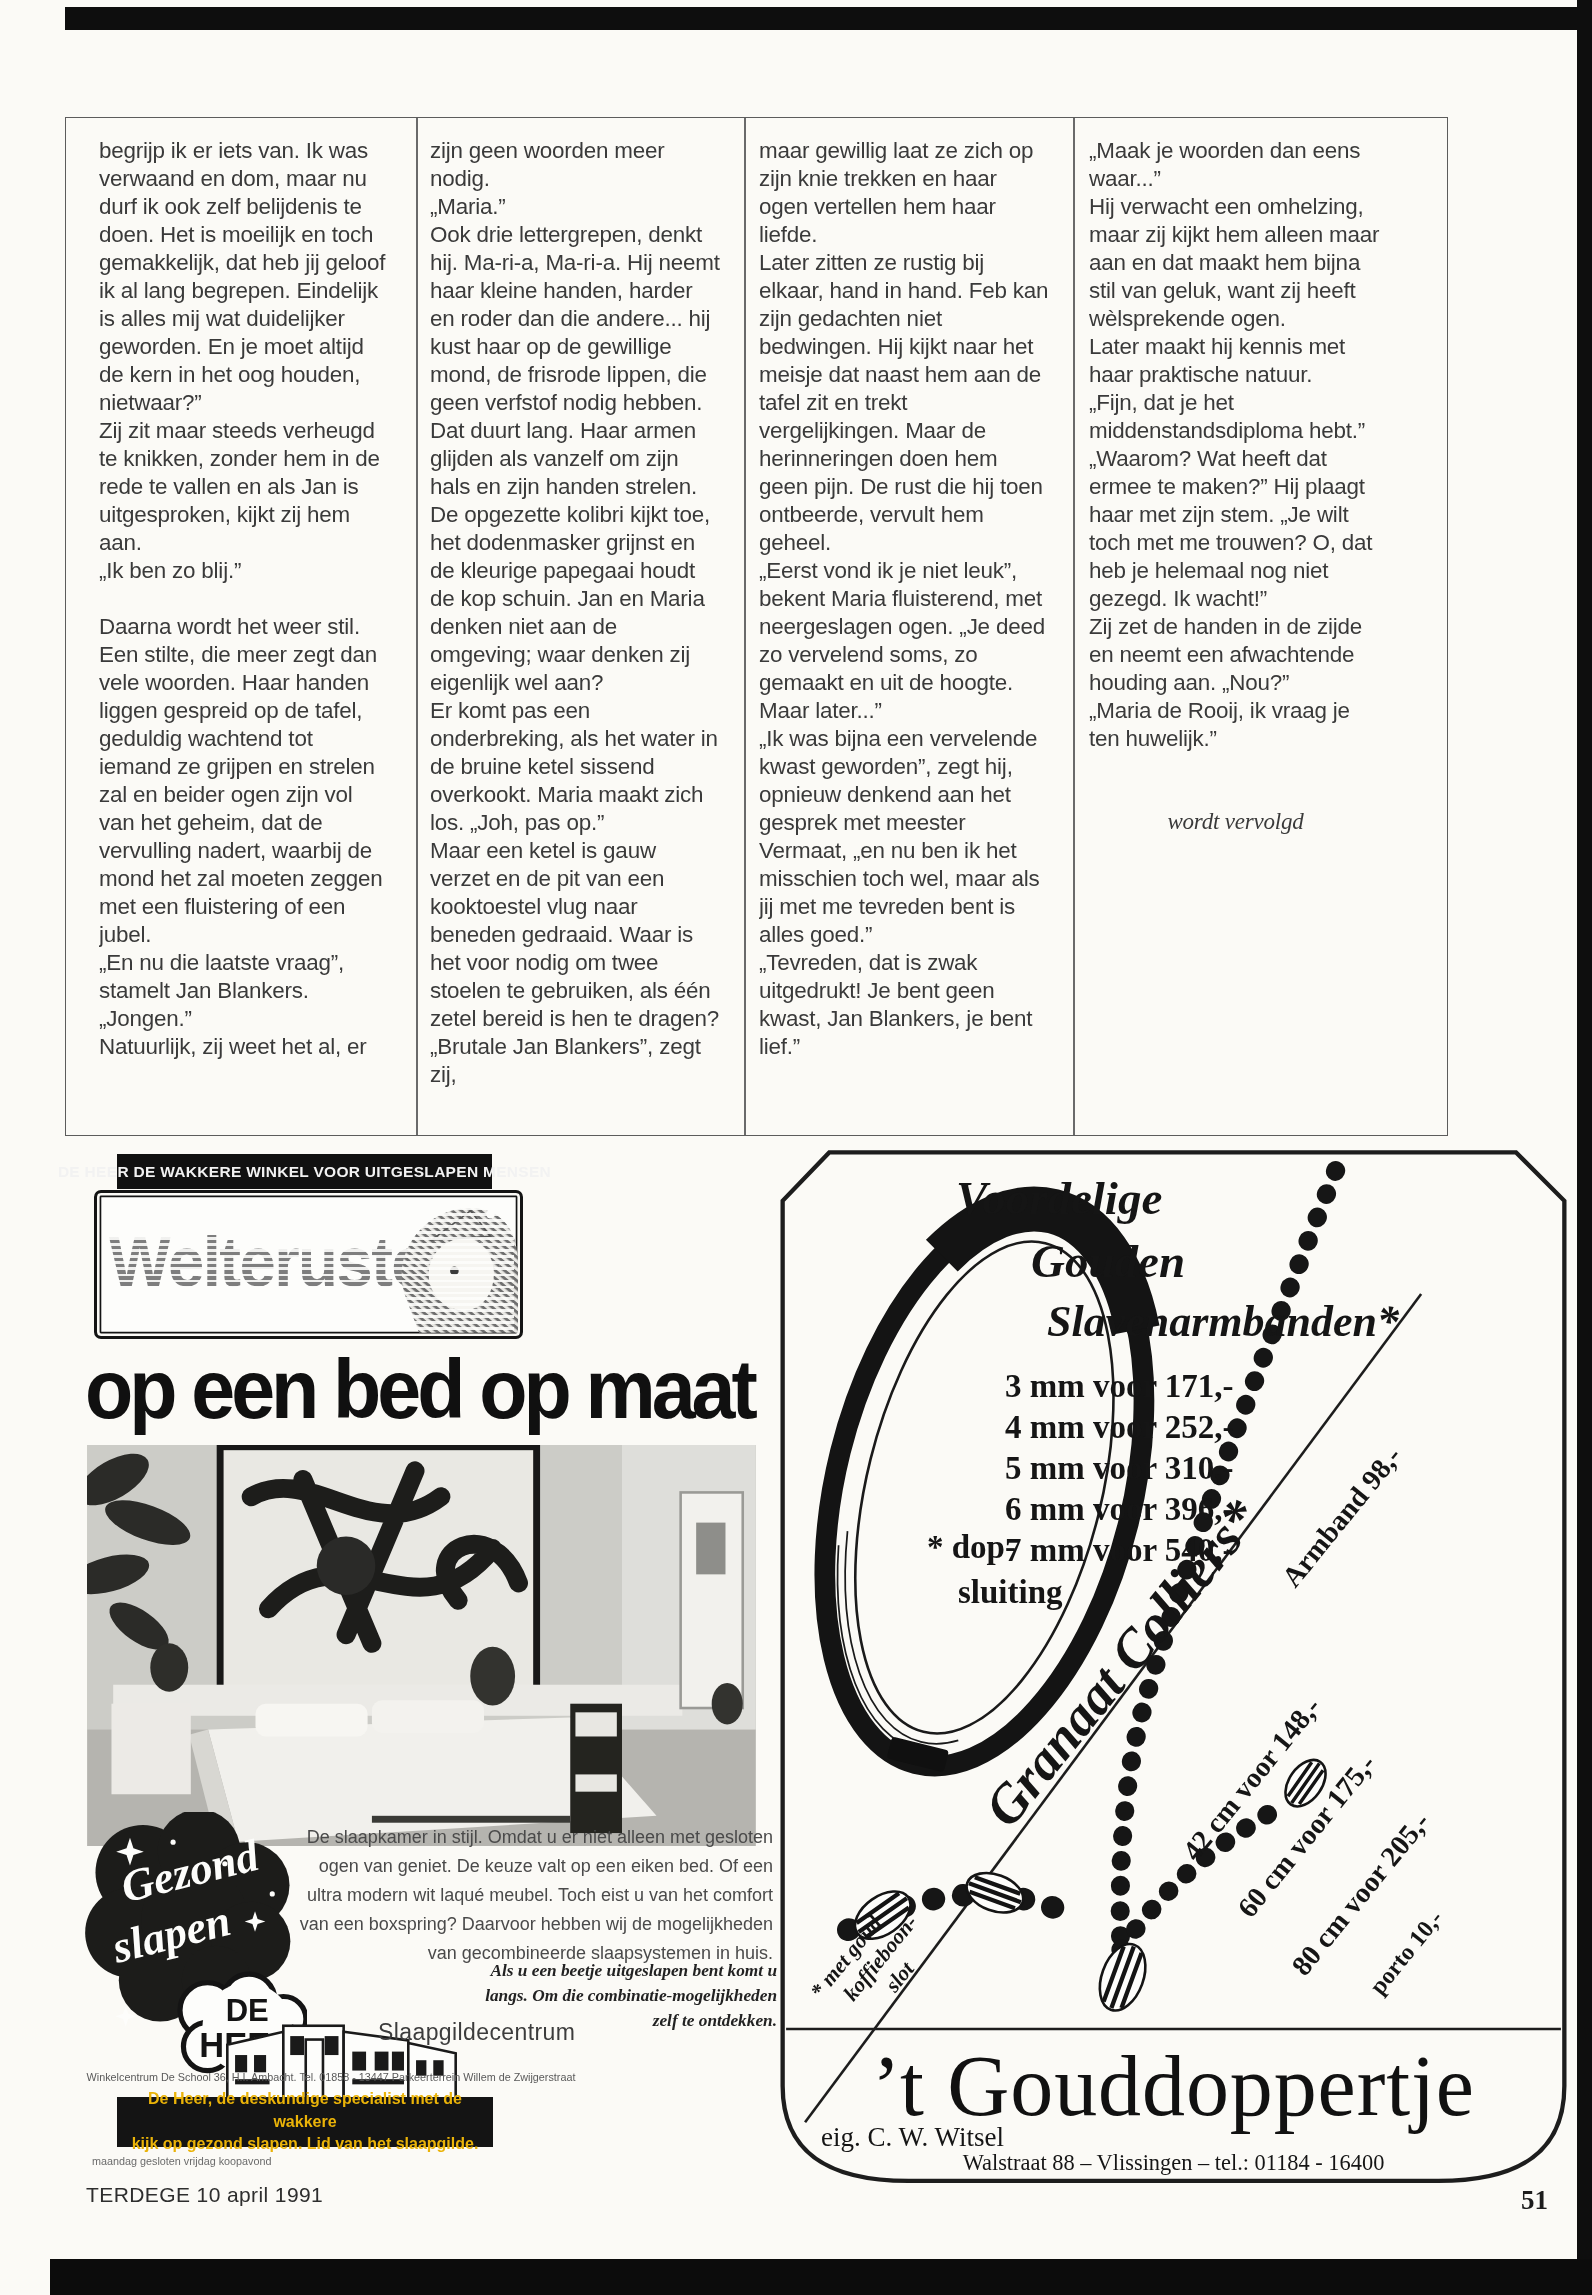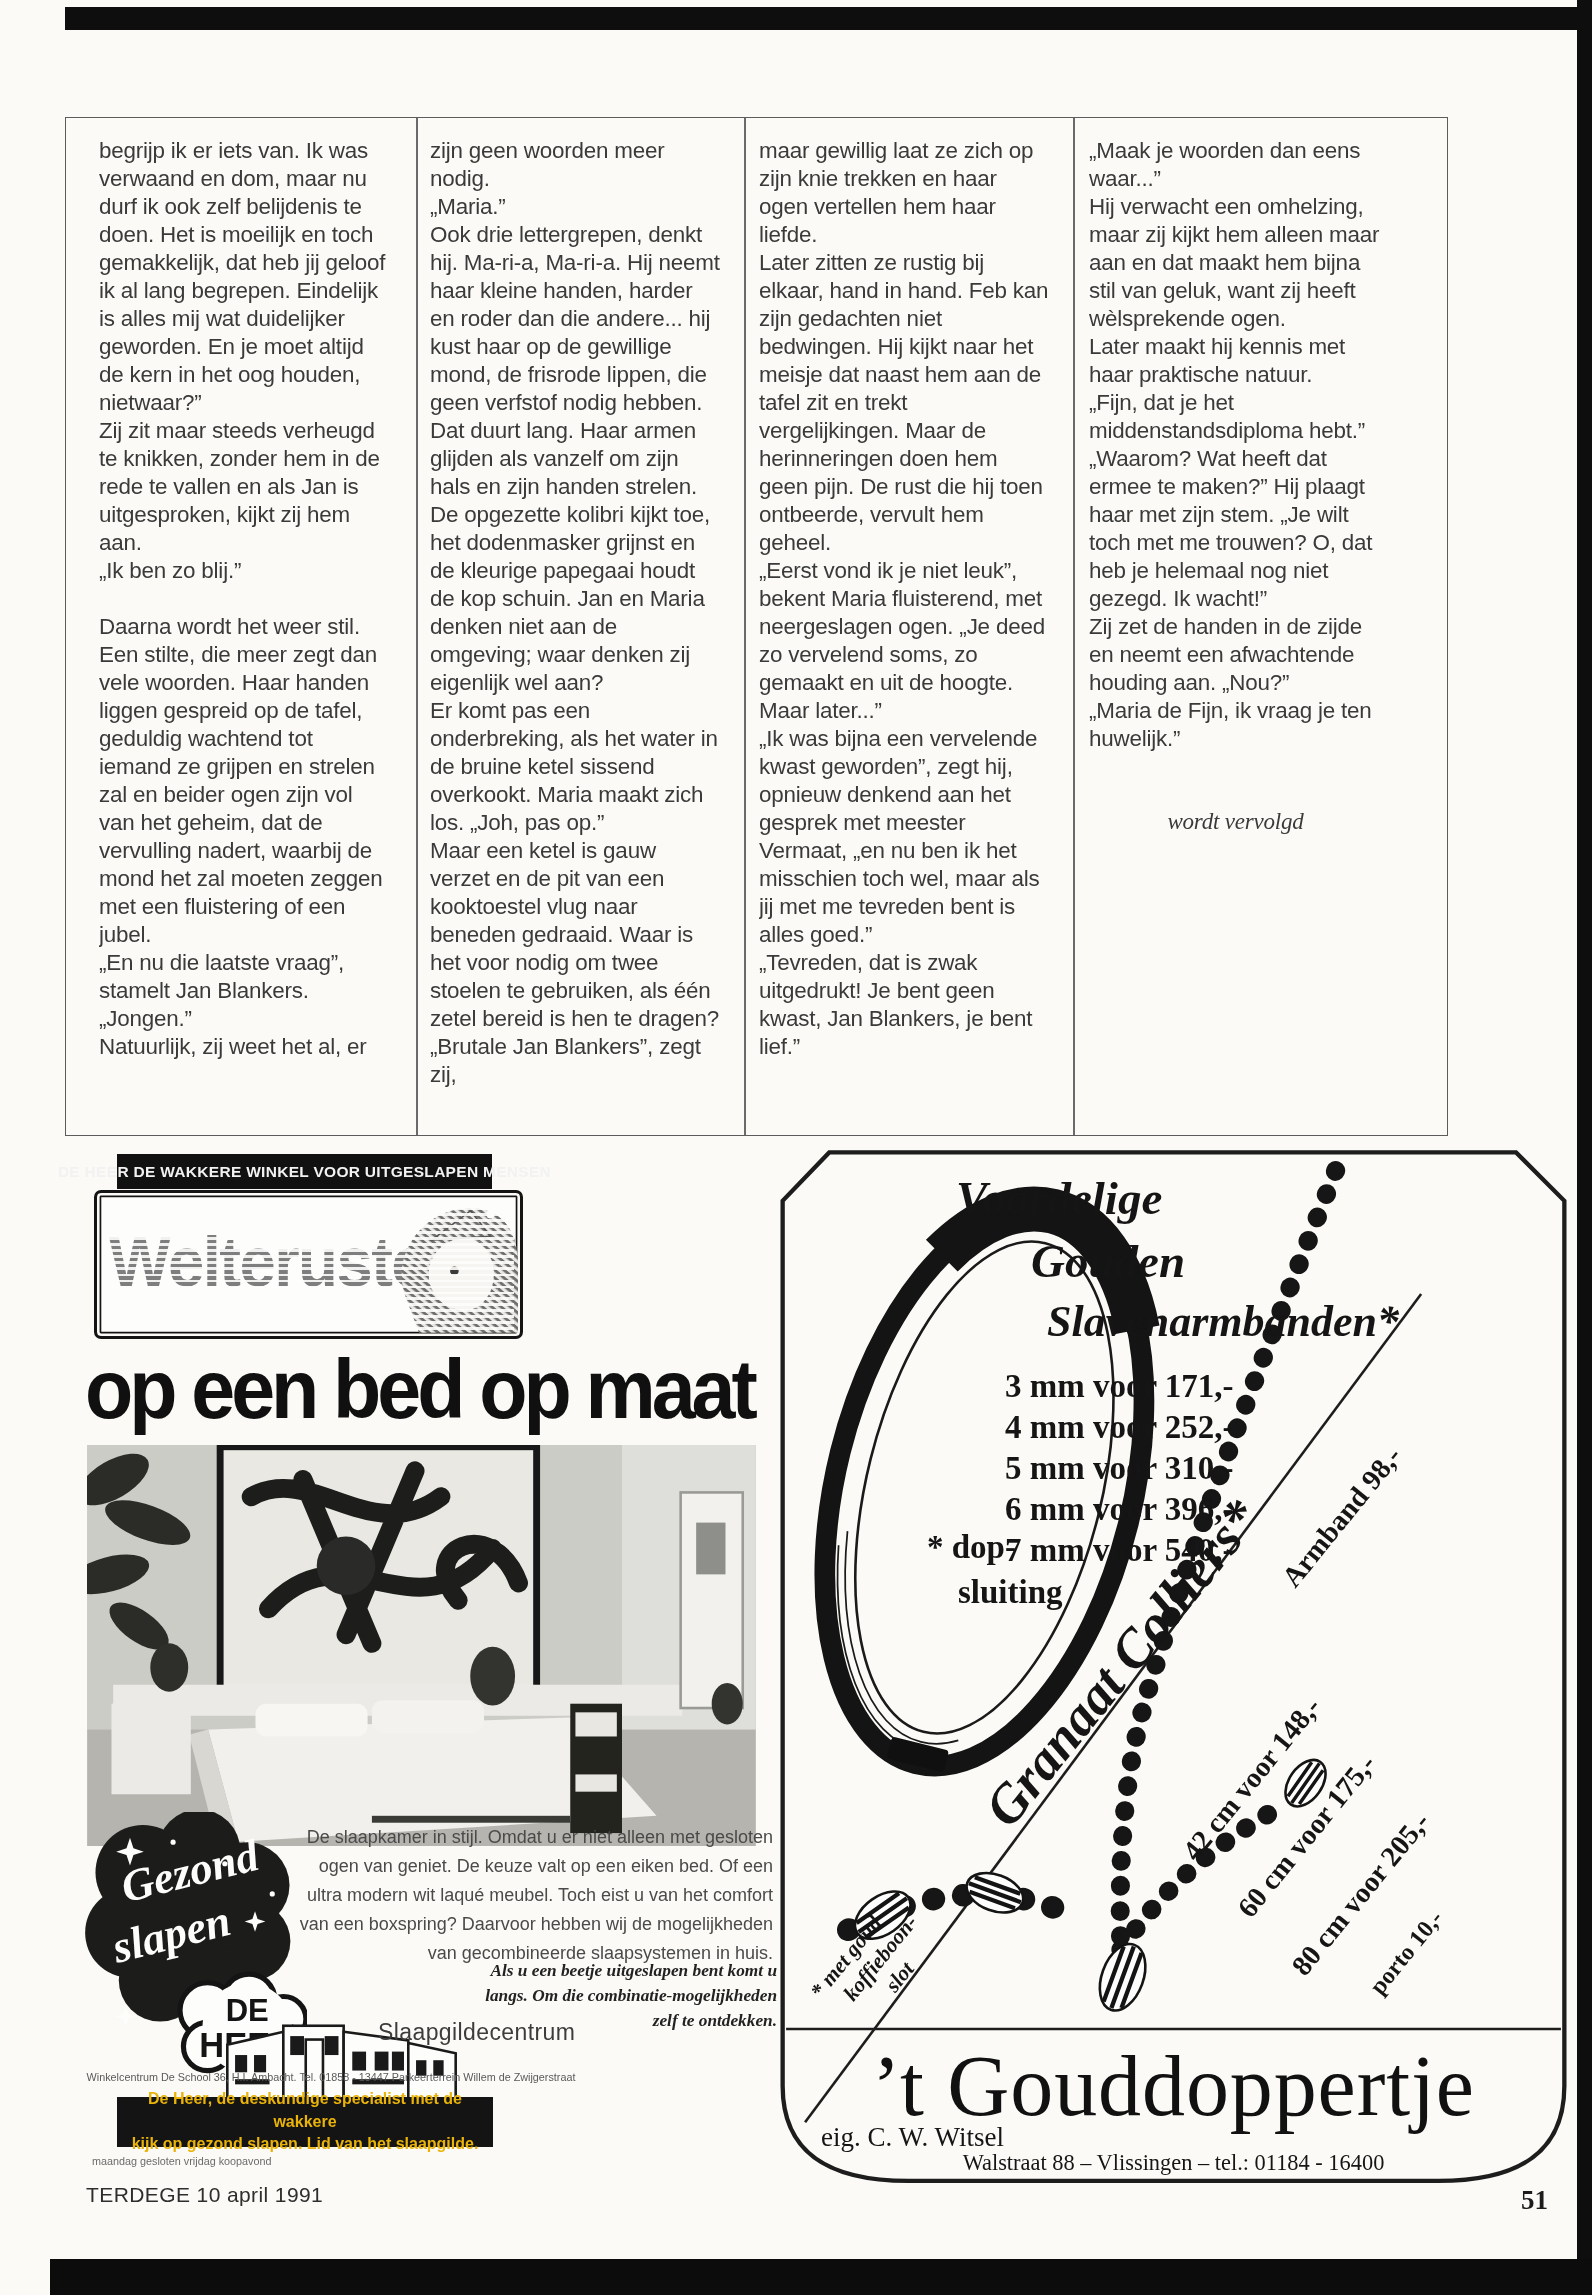--- a/index.html
+++ b/index.html
@@ -106,21 +106,21 @@
       <p>„Tevreden, dat is zwak uitgedrukt! Je bent geen kwast, Jan Blankers, je bent lief.”</p>
     </div>
 
     <div class="col c4">
       <p>„Maak je woorden dan eens waar...”</p>
       <p>Hij verwacht een omhelzing, maar zij kijkt hem alleen maar aan en dat maakt hem bijna stil van geluk, want zij heeft wèlsprekende ogen.</p>
       <p>Later maakt hij kennis met haar praktische natuur.</p>
       <p>„Fijn, dat je het middenstandsdiploma hebt.”</p>
       <p>„Waarom? Wat heeft dat ermee te maken?” Hij plaagt haar met zijn stem. „Je wilt toch met me trouwen? O, dat heb je helemaal nog niet gezegd. Ik wacht!”</p>
       <p>Zij zet de handen in de zijde en neemt een afwachtende houding aan. „Nou?”</p>
-      <p>„Maria de Fijn, ik vraag je ten huwelijk.”</p>
+      <p>„Maria de Rooij, ik vraag je ten huwelijk.”</p>
       <p class="continued">wordt vervolgd</p>
     </div>
   </section>
 
   <section class="abs bed-ad">
 
     <div class="abs bed-header">DE HEER   DE WAKKERE WINKEL VOOR UITGESLAPEN MENSEN</div>
 
     <div class="abs wl-box">
       <div class="wl-text">Welterusten</div>

